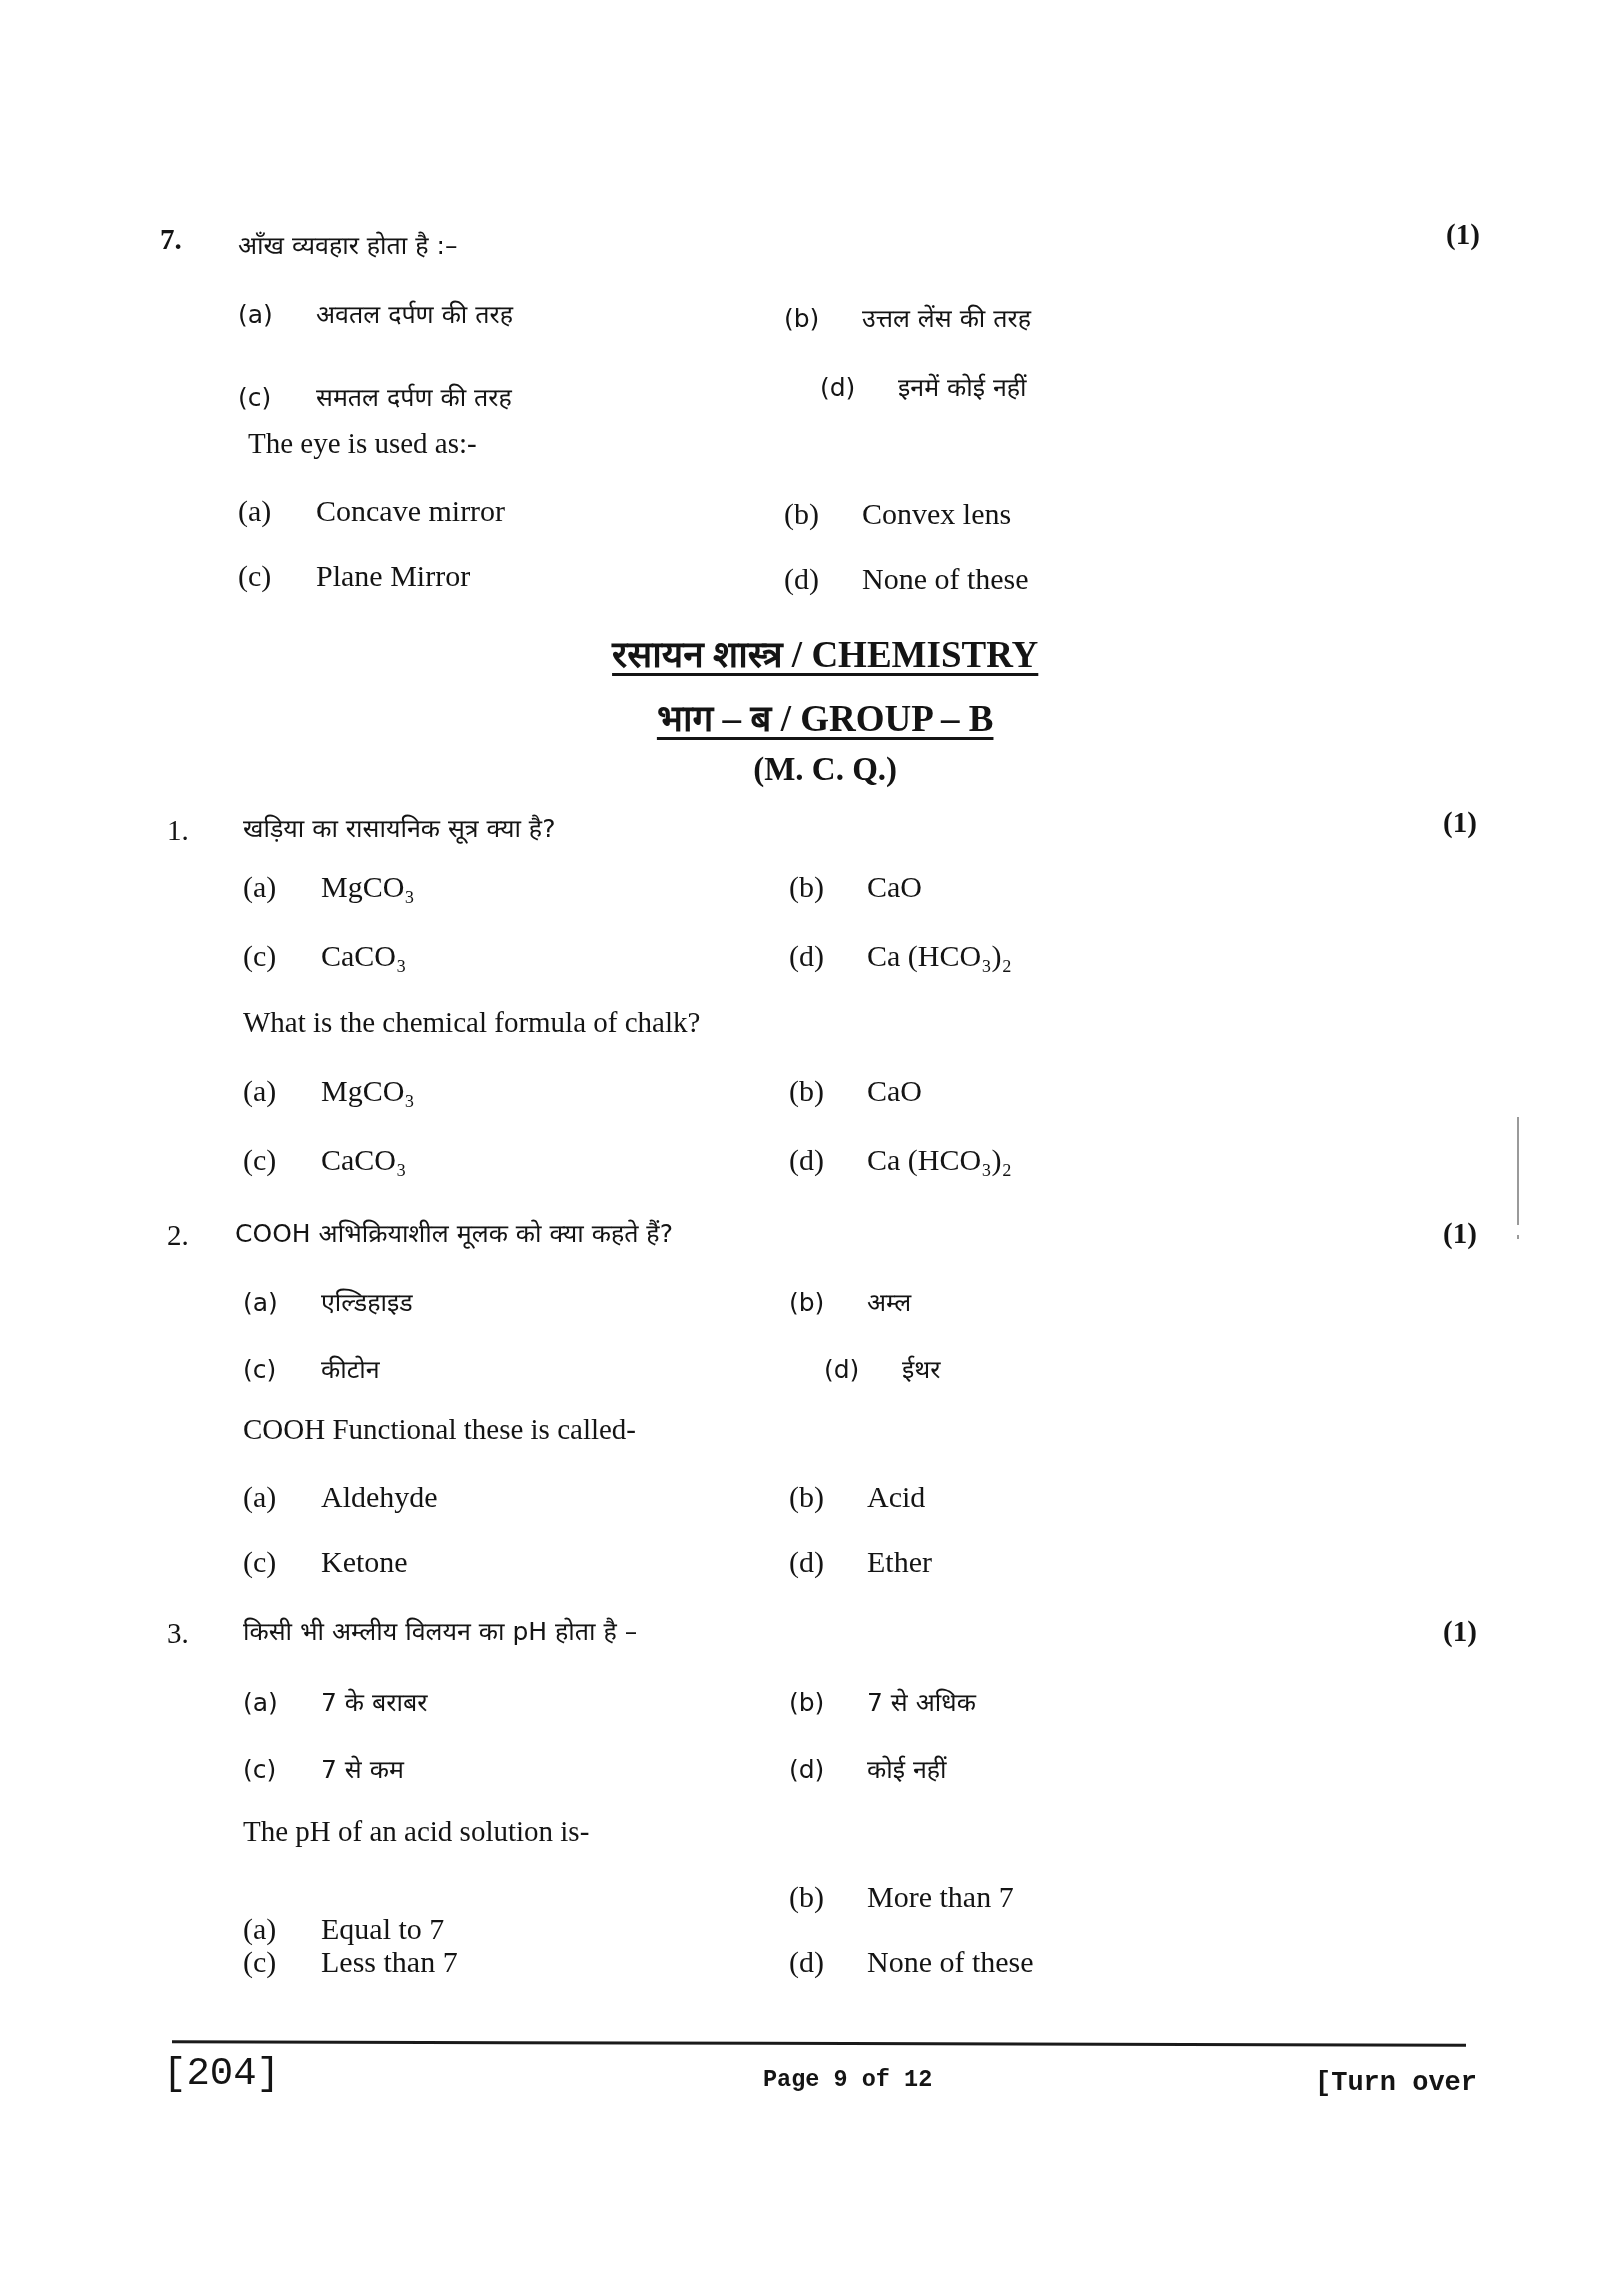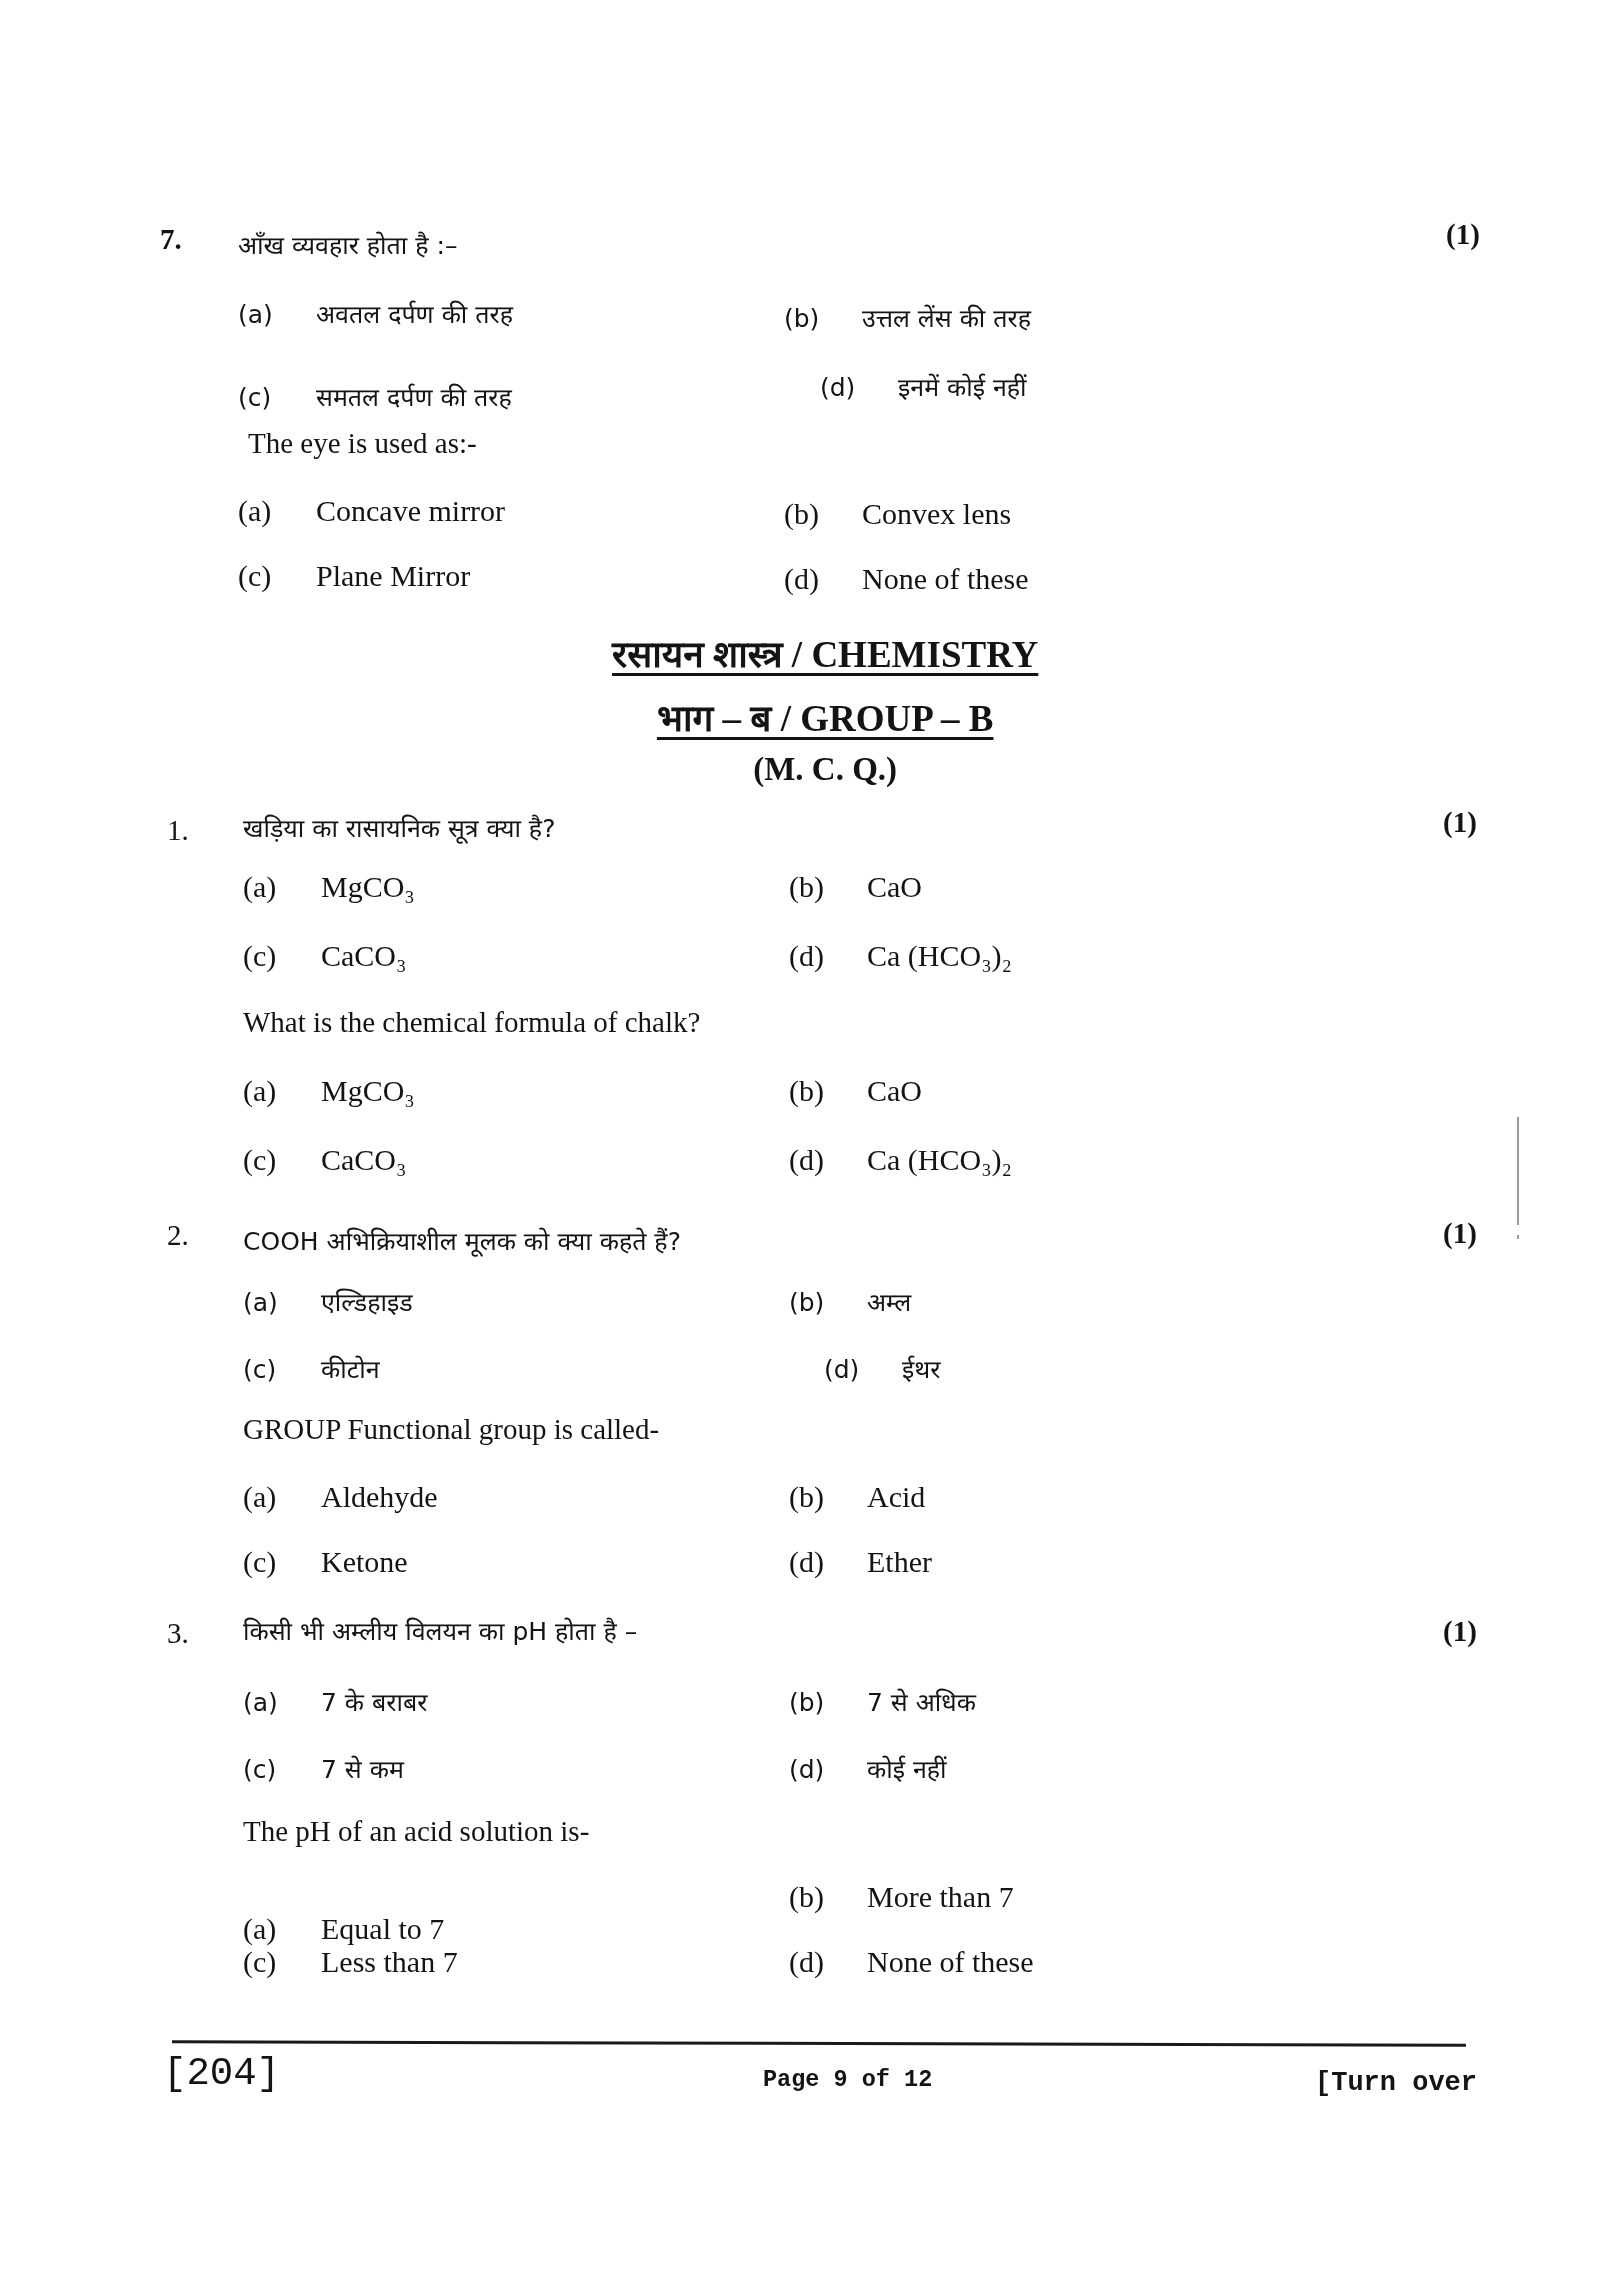--- a/index.html
+++ b/index.html
@@ -49,29 +49,29 @@
 <div class="opt" style="left:243px; top:939px;"><span class="lbl">(c)</span><span>CaCO₃</span></div>
 <div class="opt" style="left:789px; top:939px;"><span class="lbl">(d)</span><span>Ca (HCO₃)₂</span></div>
 
 <div class="abs qtext" style="left:243px; top:1006px;">What is the chemical formula of chalk?</div>
 <div class="opt" style="left:243px; top:1074px;"><span class="lbl">(a)</span><span>MgCO₃</span></div>
 <div class="opt" style="left:789px; top:1074px;"><span class="lbl">(b)</span><span>CaO</span></div>
 <div class="opt" style="left:243px; top:1143px;"><span class="lbl">(c)</span><span>CaCO₃</span></div>
 <div class="opt" style="left:789px; top:1143px;"><span class="lbl">(d)</span><span>Ca (HCO₃)₂</span></div>
 
 <div class="abs qnum" style="left:167px; top:1219px; font-weight:normal;">2.</div>
-<div class="abs qtext hin" style="left:243px; top:1215px;margin-top:8px;">COOH अभिक्रियाशील मूलक को क्या कहते हैं?</div>
+<div class="abs qtext hin" style="left:235px; top:1215px;">COOH अभिक्रियाशील मूलक को क्या कहते हैं?</div>
 <div class="abs marks" style="left:1443px; top:1217px;">(1)</div>
 
 <div class="opt hin" style="left:243px; top:1284px;"><span class="lbl">(a)</span><span>एल्डिहाइड</span></div>
 <div class="opt hin" style="left:789px; top:1284px;"><span class="lbl">(b)</span><span>अम्ल</span></div>
 <div class="opt hin" style="left:243px; top:1351px;"><span class="lbl">(c)</span><span>कीटोन</span></div>
 <div class="opt hin" style="left:824px; top:1351px;"><span class="lbl">(d)</span><span>ईथर</span></div>
 
-<div class="abs qtext" style="left:243px; top:1413px;">GROUP Functional group is called-</div>
+<div class="abs qtext" style="left:243px; top:1413px;">COOH Functional these is called-</div>
 <div class="opt" style="left:243px; top:1480px;"><span class="lbl">(a)</span><span>Aldehyde</span></div>
 <div class="opt" style="left:789px; top:1480px;"><span class="lbl">(b)</span><span>Acid</span></div>
 <div class="opt" style="left:243px; top:1545px;"><span class="lbl">(c)</span><span>Ketone</span></div>
 <div class="opt" style="left:789px; top:1545px;"><span class="lbl">(d)</span><span>Ether</span></div>
 
 <div class="abs qnum" style="left:167px; top:1617px; font-weight:normal;">3.</div>
 <div class="abs qtext hin" style="left:243px; top:1613px;">किसी भी अम्लीय विलयन का pH होता है –</div>
 <div class="abs marks" style="left:1443px; top:1615px;">(1)</div>
 
 <div class="opt hin" style="left:243px; top:1684px;"><span class="lbl">(a)</span><span>7 के बराबर</span></div>

